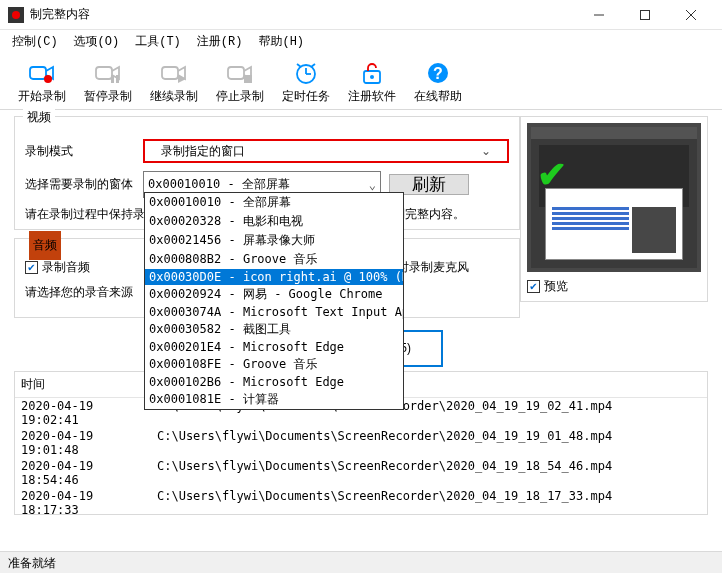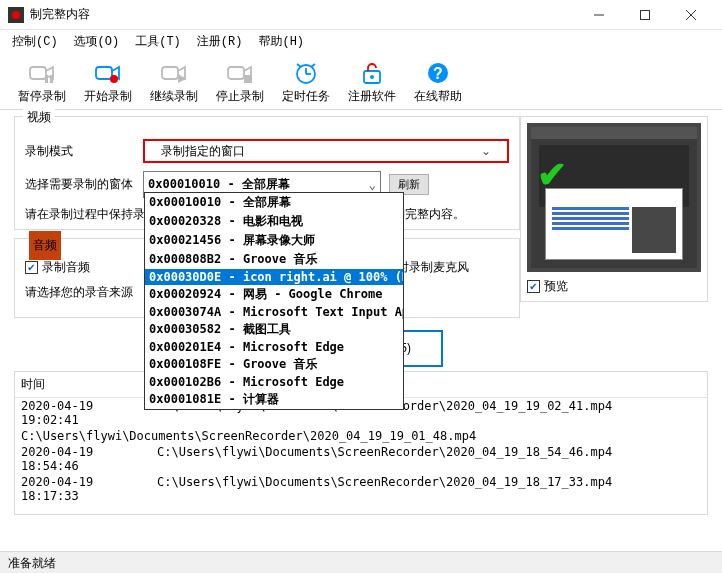--- a/index.html
+++ b/index.html
@@ -21,22 +21,22 @@
 .mainwrap { display: flex; padding: 6px 14px 4px; }
 .leftcol { flex: 1; }
 .rightcol { width: 188px; }
 
 .groupbox { border: 1px solid #d9d9d9; position: relative; padding: 22px 10px 10px; margin-bottom: 8px; }
 .groupbox .gtitle { position: absolute; top: -8px; left: 8px; background: #fff; padding: 0 4px; font-size: 12px; }
 
 .row { display: flex; align-items: center; margin-bottom: 8px; gap: 8px; }
 .row .lbl { width: 110px; }
 .select-record { flex: 1; border: 2px solid #e60000; height: 24px; display: flex; align-items: center; padding: 0 16px; font-size: 12px; background: #fff; justify-content: space-between; }
-.select-win { width: 238px; border: 1px solid #7a7a7a; height: 27px; display: flex; align-items: center; padding: 0 4px; font-size: 12px; background: #fff; font-family: "SimSun", monospace; justify-content: space-between; position: relative; font-weight: bold; }
-.btn { border: 1px solid #adadad; background: #e1e1e1; height: 21px; padding: 0 8px; font-size: 11px; display: inline-flex; align-items: center; }
+.select-win { width: 238px; border: 1px solid #7a7a7a; height: 27px; display: flex; align-items: center; padding: 0 4px; font-size: 12px; background: #fff; font-family: "SimSun", monospace; justify-content: space-between; position: relative; }
+.btn { border: 1px solid #adadad; background: #e1e1e1; height: 21px; padding: 0 22px; font-size: 17px; display: inline-flex; align-items: center; }
 
 .dropdown { position: absolute; left: 0; top: 20px; width: 260px; background: #fff; border: 1px solid #333; z-index: 50; font-family: "SimSun", monospace; font-size: 12px; }
 .dropdown .opt { padding: 1px 4px; white-space: nowrap; overflow: hidden; }
 .dropdown .opt.sel { background: #0078d7; color: #fff; }
 
 .audio-group { border: 1px solid #d9d9d9; position: relative; padding: 20px 10px 14px; }
 .audio-group .gtitle { position: absolute; top: -8px; left: 14px; background: #c2410c; padding: 6px 4px; }
 .checkbox { display: inline-flex; align-items: center; gap: 4px; }
 .checkbox .box { width: 13px; height: 13px; border: 1px solid #333; display: flex; align-items: center; justify-content: center; font-size: 10px; color: #0066cc; }
 
@@ -103,37 +103,37 @@
   <span class="mitem">选项(O)</span>
   <span class="mitem">工具(T)</span>
   <span class="mitem">注册(R)</span>
   <span class="mitem">帮助(H)</span>
 </div>
 
 <div class="toolbar">
   <div class="tbtn">
     <span class="icon">
         <svg width="26" height="22" viewBox="0 0 26 22">
+          <rect x="1" y="5" width="16" height="12" rx="3" fill="none" stroke="#0091ff" stroke-width="1.8"></rect>
+          <path d="M17 9 L24 5 V17 L17 13" fill="none" stroke="#0091ff" stroke-width="1.8"></path>
+          <circle cx="19" cy="17" r="4" fill="#e00"></circle>
+        </svg>
+      </span>
+    <span class="label">开始录制</span>
+  </div>
+  <div class="tbtn">
+    <span class="icon">
+        <svg width="26" height="22" viewBox="0 0 26 22">
           <rect x="1" y="5" width="16" height="12" rx="3" fill="none" stroke="#bcbcbc" stroke-width="1.8"></rect>
           <path d="M17 9 L24 5 V17 L17 13" fill="none" stroke="#bcbcbc" stroke-width="1.8"></path>
           <rect x="16" y="13" width="3" height="8" fill="#bcbcbc"></rect>
           <rect x="21" y="13" width="3" height="8" fill="#bcbcbc"></rect>
         </svg>
       </span>
     <span class="label">暂停录制</span>
-  </div>
-  <div class="tbtn">
-    <span class="icon">
-        <svg width="26" height="22" viewBox="0 0 26 22">
-          <rect x="1" y="5" width="16" height="12" rx="3" fill="none" stroke="#0091ff" stroke-width="1.8"></rect>
-          <path d="M17 9 L24 5 V17 L17 13" fill="none" stroke="#0091ff" stroke-width="1.8"></path>
-          <circle cx="19" cy="17" r="4" fill="#e00"></circle>
-        </svg>
-      </span>
-    <span class="label">开始录制</span>
   </div>
   <div class="tbtn">
     <span class="icon">
         <svg width="26" height="22" viewBox="0 0 26 22">
           <rect x="1" y="5" width="16" height="12" rx="3" fill="none" stroke="#bcbcbc" stroke-width="1.8"></rect>
           <path d="M17 9 L24 5 V17 L17 13" fill="none" stroke="#bcbcbc" stroke-width="1.8"></path>
           <path d="M17 13 L25 17 L17 21 Z" fill="#bcbcbc"></path>
         </svg>
       </span>
     <span class="label">继续录制</span>
@@ -284,20 +284,21 @@
   <div class="listhead">
     <div class="col">时间</div>
     <div class="col">文件</div>
   </div>
   <div class="listbody" id="listbody">
       <div class="lrow">
         <div class="c1">2020-04-19 19:02:41</div>
         <div class="c2">C:\Users\flywi\Documents\ScreenRecorder\2020_04_19_19_02_41.mp4</div>
       </div>
       <div class="lrow">
+        <div class="c1">2020-04-19 19:01:48</div>
         <div class="c2">C:\Users\flywi\Documents\ScreenRecorder\2020_04_19_19_01_48.mp4</div>
       </div>
       <div class="lrow">
         <div class="c1">2020-04-19 18:54:46</div>
         <div class="c2">C:\Users\flywi\Documents\ScreenRecorder\2020_04_19_18_54_46.mp4</div>
       </div>
       <div class="lrow">
         <div class="c1">2020-04-19 18:17:33</div>
         <div class="c2">C:\Users\flywi\Documents\ScreenRecorder\2020_04_19_18_17_33.mp4</div>
       </div>

